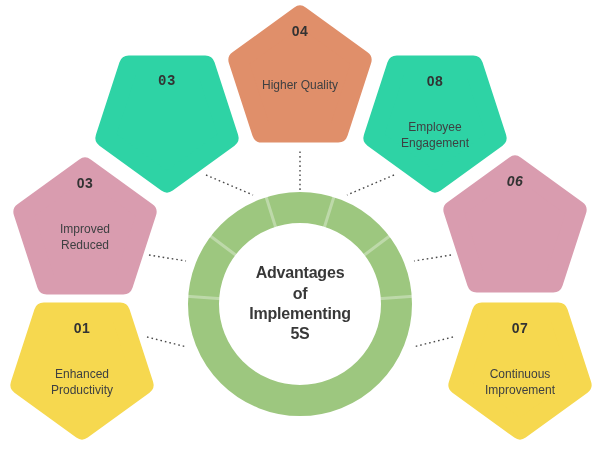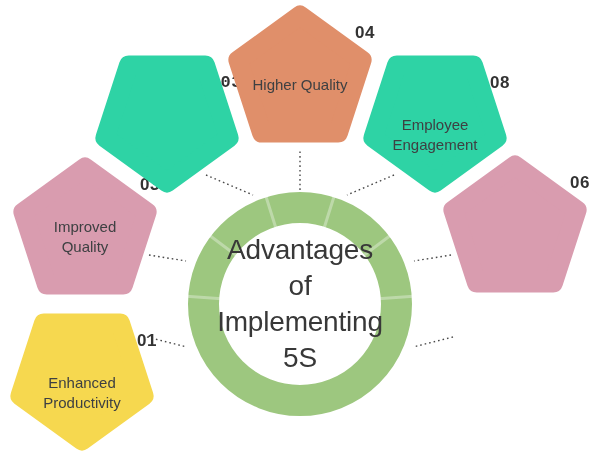--- a/index.html
+++ b/index.html
@@ -13,34 +13,34 @@
     position:absolute;left:188px;top:192px;width:224px;height:224px;
     box-sizing:border-box;border:31px solid #9DC77F;border-radius:50%;
   }
   .sep{
     position:absolute;width:38px;height:3px;background:rgba(255,255,255,.33);
     border-radius:2px;
   }
   .center-text{
     position:absolute;left:219px;top:223px;width:162px;height:162px;
     display:flex;align-items:center;justify-content:center;text-align:center;
-    font-weight:400;font-size:28px;line-height:1.28;letter-spacing:-.2px;color:#383838;
+    font-weight:700;font-size:16px;line-height:1.28;letter-spacing:-.2px;color:#383838;
     white-space:pre-line;
   }
   .pent{position:absolute;width:150px;height:150px;}
   .pent svg{position:absolute;left:0;top:0;width:100%;height:100%;}
   .pent polygon{stroke-width:13;stroke-linejoin:round;}
   .num{
-    position:absolute;left:0;right:0;top:24px;text-align:right;
-    font-weight:700;font-size:17px;letter-spacing:.5px;color:#333333;
+    position:absolute;left:0;right:0;top:24px;text-align:center;
+    font-weight:700;font-size:14px;letter-spacing:.5px;color:#333333;
   }
   .label{
     position:absolute;left:4px;right:4px;top:58px;height:56px;
     display:flex;align-items:center;justify-content:center;text-align:center;
-    font-size:15px;line-height:1.35;color:#3E4042;white-space:pre-line;
+    font-size:12px;line-height:1.35;color:#3E4042;white-space:pre-line;
   }
 </style>
 </head>
 <body>
 
 <div class="canvas">
 
   <svg class="connectors" viewBox="0 0 600 457">
     <line x1="300" y1="151.5" x2="300" y2="190" style="fill: rgb(74, 74, 74); stroke: rgb(74, 74, 74);"></line>
     <line x1="206" y1="175" x2="253" y2="195" style="fill: rgb(74, 74, 74); stroke: rgb(74, 74, 74);"></line>
@@ -58,36 +58,36 @@
   <div class="sep" style="left:184.7px;top:295.8px;transform:rotate(-176deg);"></div>
   <div class="sep" style="left:310px;top:210.5px;transform:rotate(-72.5deg);"></div>
   <div class="sep" style="left:358.1px;top:244.4px;transform:rotate(-37deg);"></div>
   <div class="sep" style="left:377.3px;top:295.8px;transform:rotate(-4deg);"></div>
 
   <div class="center-text">Advantages
 of
 Implementing
 5S</div>
 
-  <div class="pent" style="left:7px;top:296px;margin-top:11px;">
+  <div class="pent" style="left:7px;top:296px;">
     <svg viewBox="0 0 100 100">
       <polygon points="50,89.15 91.2,59.2 75.5,10.8 24.5,10.8 8.8,59.2" style="fill: rgb(246, 216, 79); stroke: rgb(246, 216, 79);"></polygon>
     </svg>
     <div class="num">01</div>
     <div class="label">Enhanced
 Productivity</div>
   </div>
 
   <div class="pent" style="left:10px;top:151px;">
     <svg viewBox="0 0 100 100">
       <polygon points="50,10.85 91.2,40.8 75.5,89.2 24.5,89.2 8.8,40.8" style="fill: rgb(217, 156, 175); stroke: rgb(217, 156, 175);"></polygon>
     </svg>
     <div class="num">03</div>
     <div class="label">Improved
-Quality</div>
+Reduced</div>
   </div>
 
   <div class="pent" style="left:92px;top:49px;font-family:Liberation Mono, monospace;">
     <svg viewBox="0 0 100 100">
       <polygon points="50,89.15 91.2,59.2 75.5,10.8 24.5,10.8 8.8,59.2" style="fill: rgb(46, 211, 165); stroke: rgb(46, 211, 165);"></polygon>
     </svg>
     <div class="num">03</div>
   </div>
 
   <div class="pent" style="left:225px;top:-1px;">
@@ -100,21 +100,29 @@
 
   <div class="pent" style="left:360px;top:49px;">
     <svg viewBox="0 0 100 100">
       <polygon points="50,89.15 91.2,59.2 75.5,10.8 24.5,10.8 8.8,59.2" style="fill: rgb(46, 211, 165); stroke: rgb(46, 211, 165);"></polygon>
     </svg>
     <div class="num">08</div>
     <div class="label">Employee
 Engagement</div>
   </div>
 
-  <div class="pent" style="left:440px;top:149px;">
+  <div class="pent" style="left:440px;top:149px;font-style:italic;">
     <svg viewBox="0 0 100 100">
       <polygon points="50,10.85 91.2,40.8 75.5,89.2 24.5,89.2 8.8,40.8" style="fill: rgb(217, 156, 175); stroke: rgb(217, 156, 175);"></polygon>
     </svg>
     <div class="num">06</div>
   </div>
 
+  <div class="pent" style="left:445px;top:296px;">
+    <svg viewBox="0 0 100 100">
+      <polygon points="50,89.15 91.2,59.2 75.5,10.8 24.5,10.8 8.8,59.2" style="fill: rgb(246, 216, 79); stroke: rgb(246, 216, 79);"></polygon>
+    </svg>
+    <div class="num">07</div>
+    <div class="label">Continuous
+Improvement</div>
+  </div>
 
 </div>
 
 </body></html>

